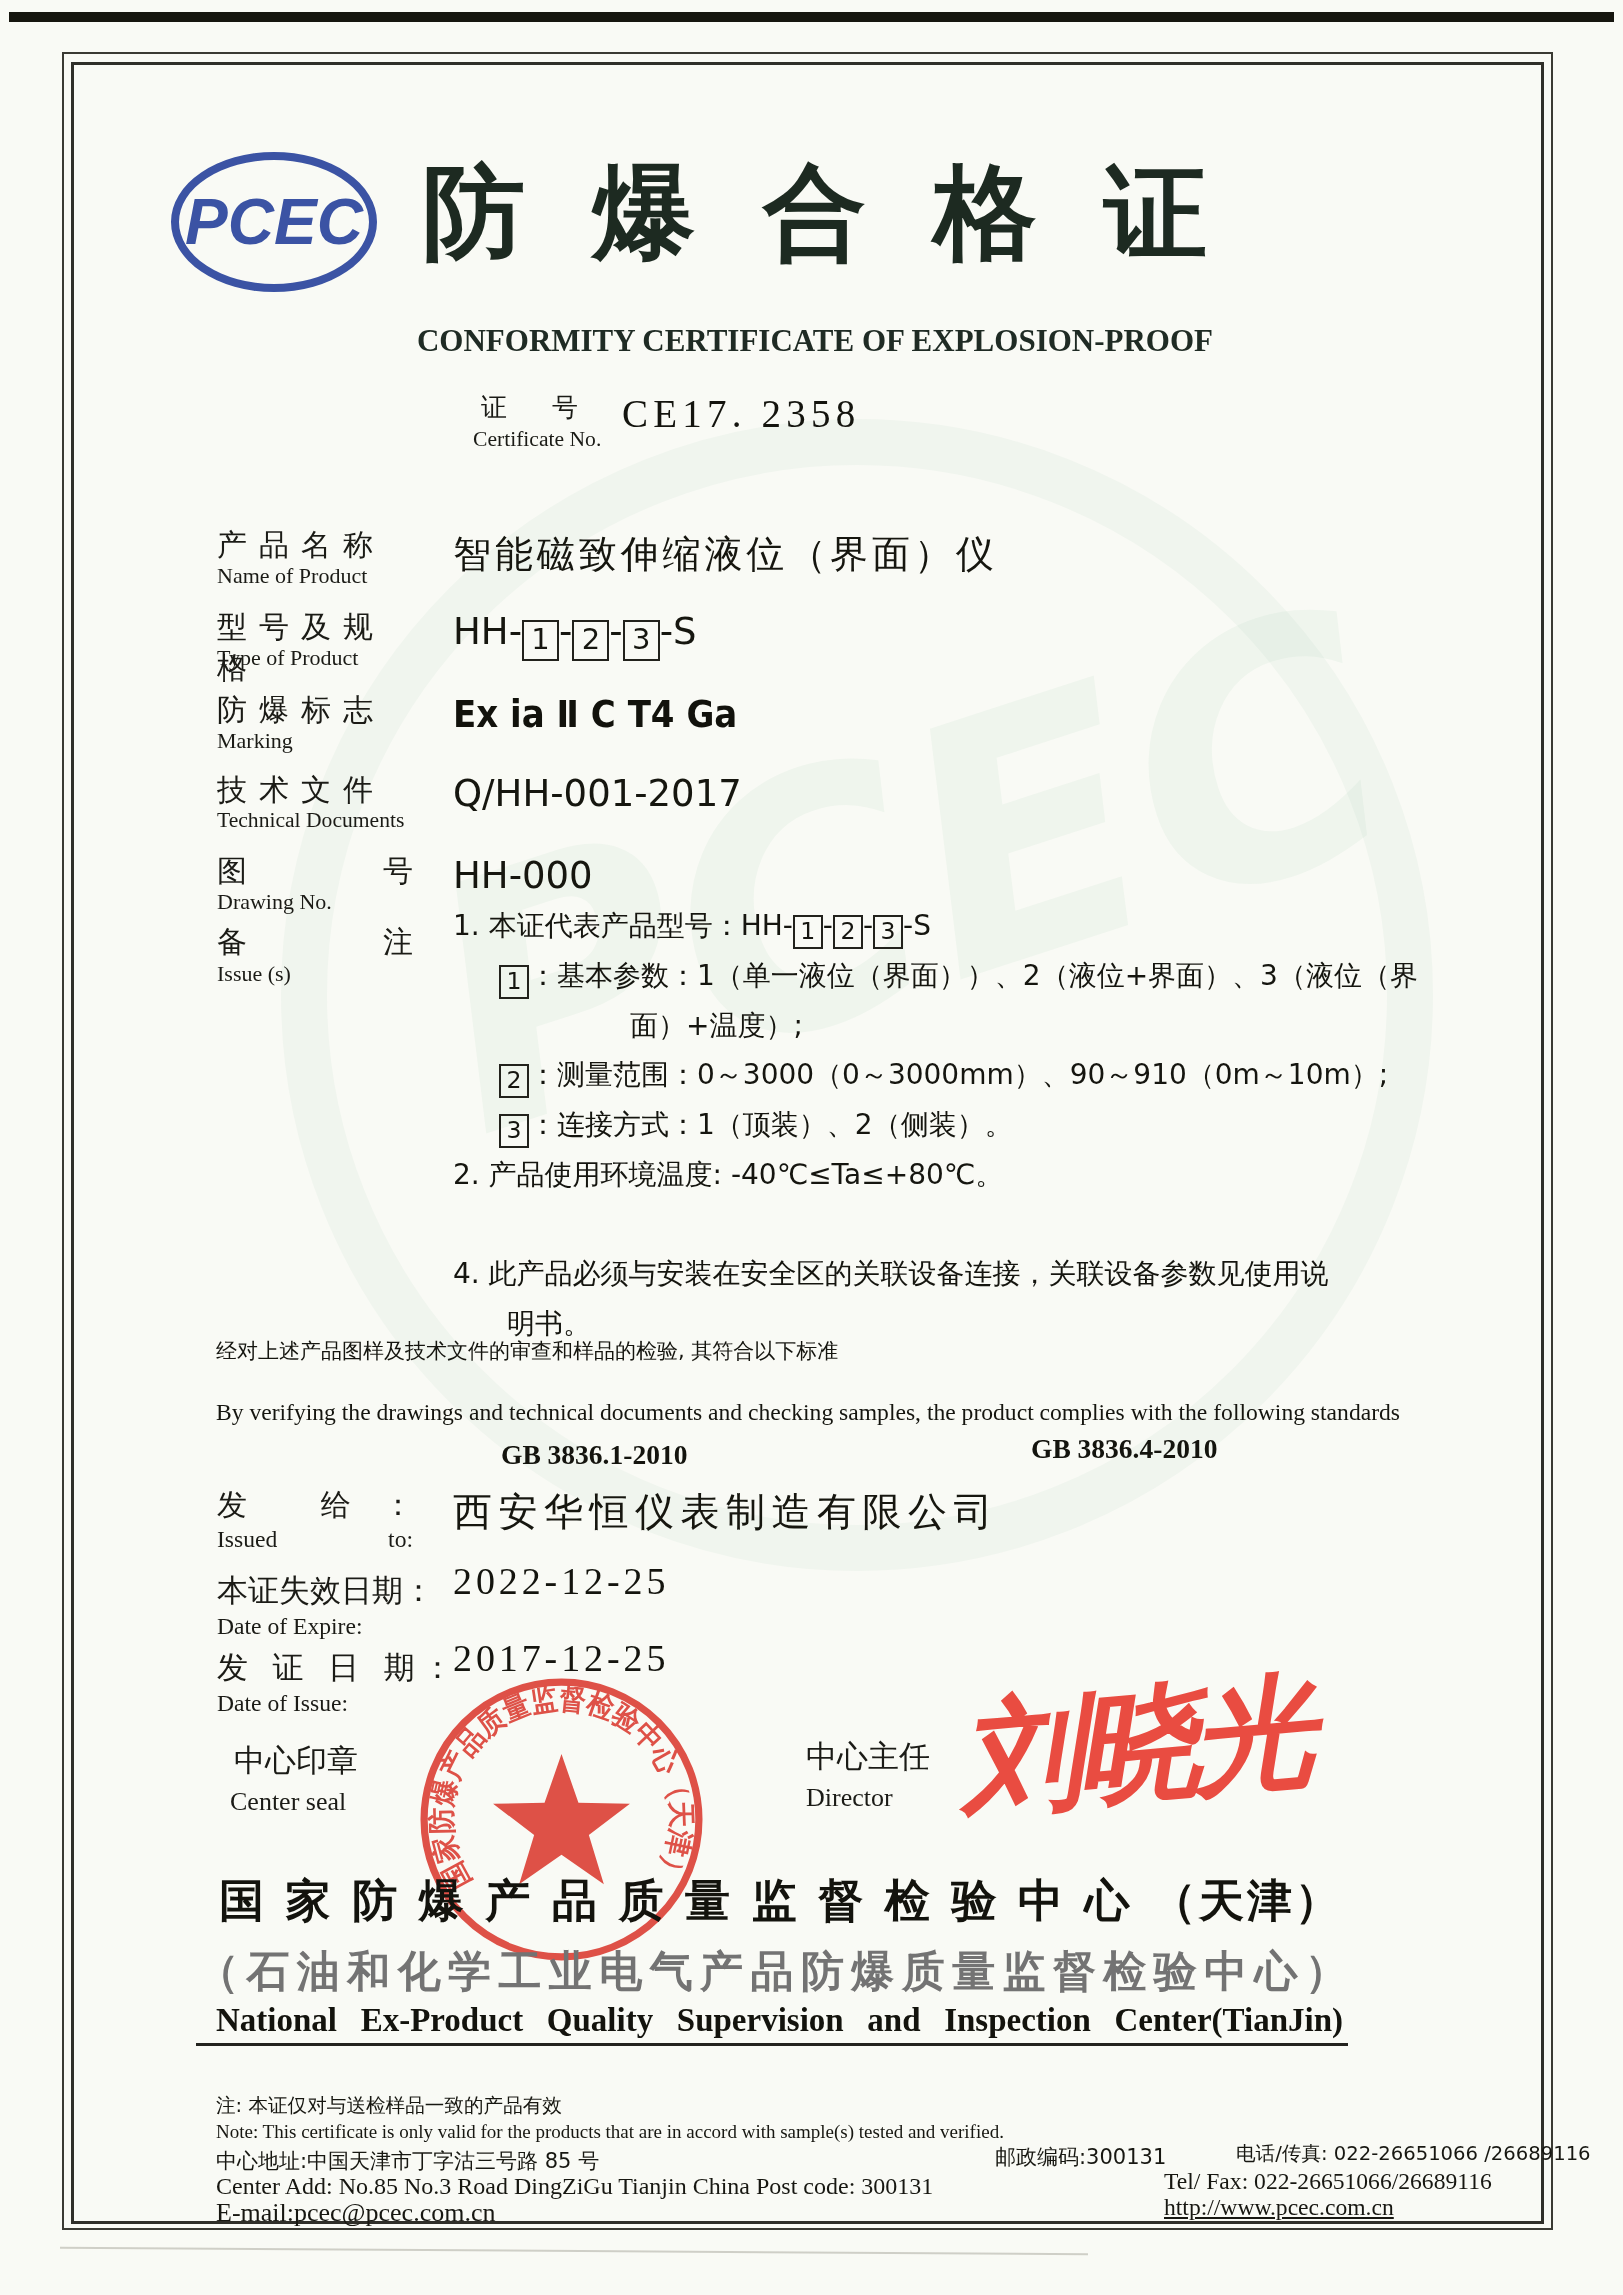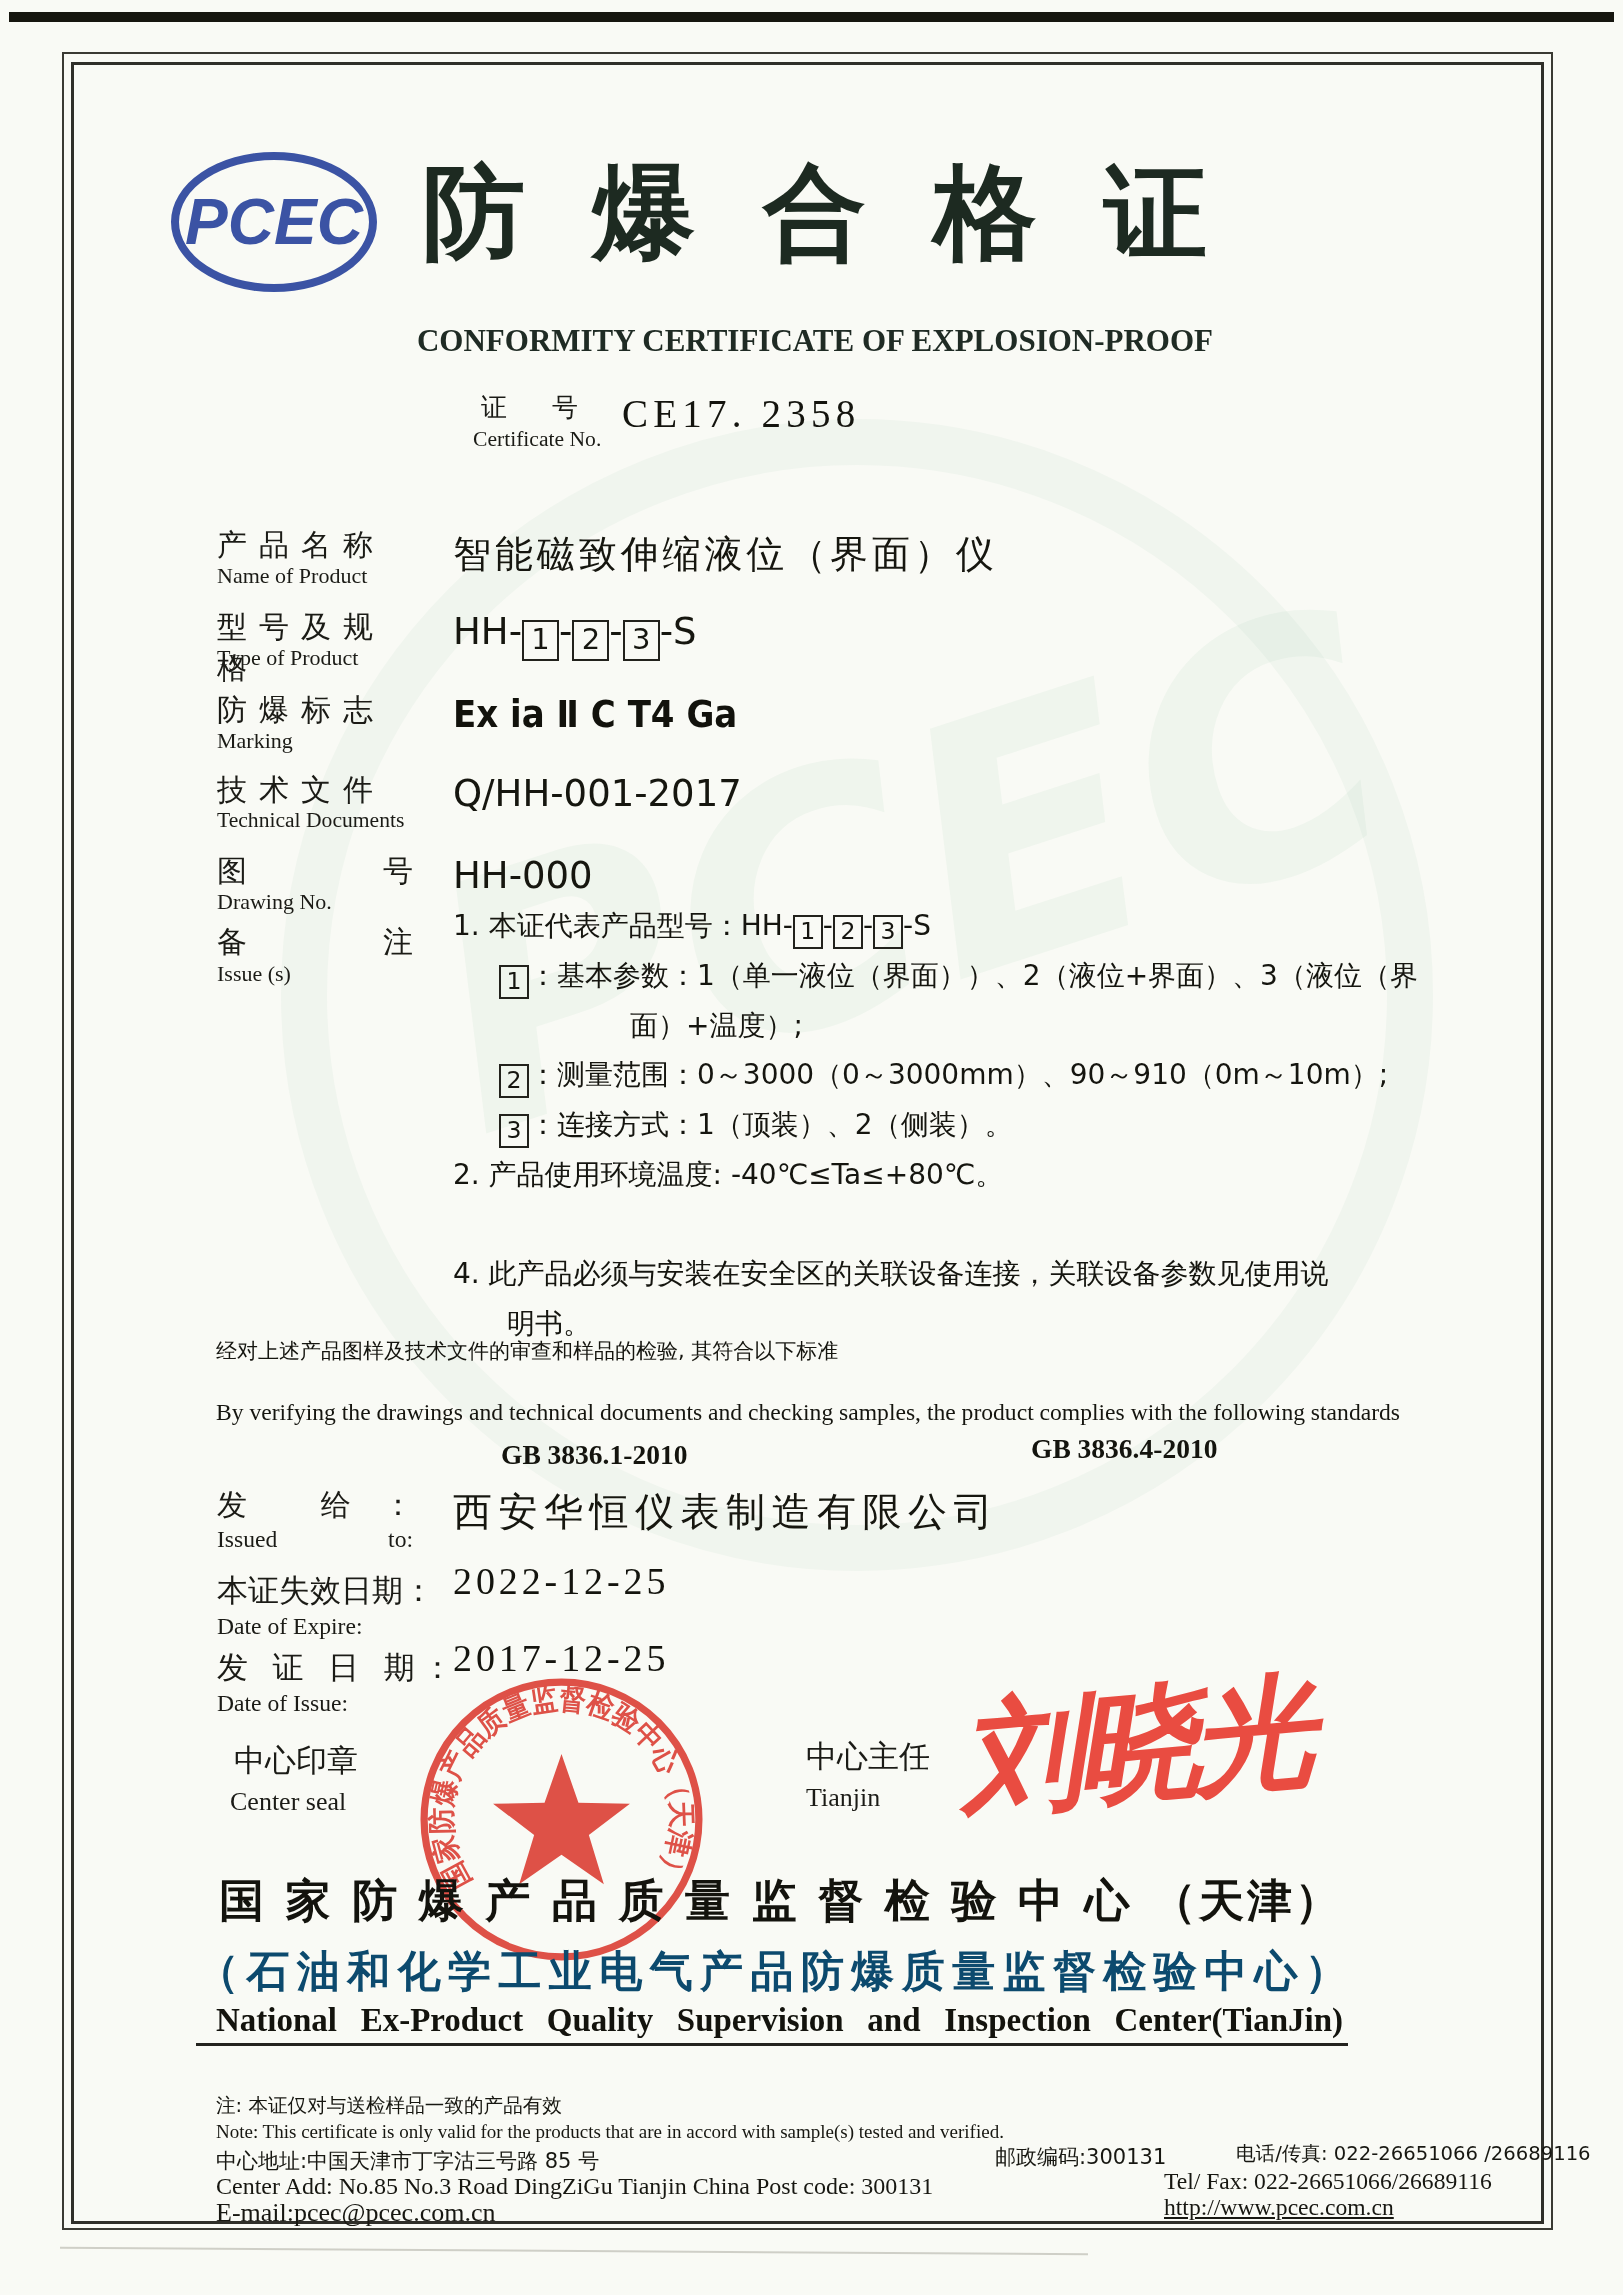--- a/index.html
+++ b/index.html
@@ -102,35 +102,35 @@
   <div class="abs enl" style="left:217px;top:1613px;font-size:23.6px;">Date of Expire:</div>
   <div class="abs serif" style="left:453px;top:1559px;font-size:38px;letter-spacing:3.9px;color:#14140e;">2022-12-25</div>
 
   <div class="abs jl cnl" style="left:217px;top:1647px;width:236px;font-size:31px;">发 证 日 期：</div>
   <div class="abs enl" style="left:217px;top:1690px;font-size:23.6px;">Date of Issue:</div>
   <div class="abs serif" style="left:453px;top:1636px;font-size:38px;letter-spacing:3.9px;color:#14140e;">2017-12-25</div>
 
   <div class="abs cnl" style="left:234px;top:1740px;font-size:31px;">中心印章</div>
   <div class="abs enl" style="left:230px;top:1787px;font-size:26px;">Center seal</div>
   <div class="abs cnl" style="left:806px;top:1736px;font-size:31px;">中心主任</div>
-  <div class="abs enl" style="left:806px;top:1783px;font-size:26px;">Tianjin</div>
+  <div class="abs enl" style="left:806px;top:1783px;font-size:26px;">Director</div>
 
   <div class="abs sig" style="left:969px;top:1663px;">刘晓光</div>
 
   <svg class="abs seal-svg" style="left:411px;top:1669px;" width="301" height="301" viewBox="0 0 460 460">
     <circle cx="230" cy="230" r="210" fill="none" stroke="#e2453c" stroke-width="11"></circle>
     <path id="sealArc" d="M 93 326 A 168 168 0 1 1 367 326" fill="none"></path>
     <text font-size="44" fill="#e2453c" font-weight="700" font-family="DejaVu Sans, sans-serif">
       <textPath href="#sealArc" startOffset="0" textLength="726" lengthAdjust="spacingAndGlyphs">国家防爆产品质量监督检验中心（天津）</textPath>
     </text>
     <polygon fill="#e2453c" points="230,130 255.9,204.4 334.6,206 271.8,253.6 294.7,329 230,284 165.3,329 188.2,253.6 125.4,206 204.1,204.4"></polygon>
   </svg>
 
   <div class="abs jl" style="left:219px;top:1871px;width:1121px;font-size:45px;font-weight:700;color:#13130d;">国 家 防 爆 产 品 质 量 监 督 检 验 中 心 （天津）</div>
-  <div class="abs jl" style="left:196px;top:1943px;width:1152px;font-size:43px;font-weight:700;color:#0c4a6e;">（石油和化学工业电气产品防爆质量监督检验中心）</div>
+  <div class="abs jl" style="left:196px;top:1943px;width:1152px;font-size:43px;font-weight:700;color:#737373;">（石油和化学工业电气产品防爆质量监督检验中心）</div>
   <div class="abs jl serif" style="left:216px;top:2002px;width:1127px;font-size:33px;font-weight:700;color:#13130d;">National Ex-Product Quality Supervision and Inspection Center(TianJin)</div>
   <div class="abs rule" style="left:196px;top:2043px;width:1152px;height:2.6px;"></div>
 
   <div class="abs" style="left:216px;top:2092px;font-size:19.6px;color:#171711;white-space:nowrap;">注: 本证仅对与送检样品一致的产品有效</div>
   <div class="abs serif" style="left:216px;top:2121px;font-size:19px;color:#171711;white-space:nowrap;">Note: This certificate is only valid for the products that are in accord with sample(s) tested and verified.</div>
   <div class="abs" style="left:216px;top:2147px;font-size:21px;color:#171711;white-space:nowrap;">中心地址:中国天津市丁字沽三号路 85 号</div>
   <div class="abs" style="left:995px;top:2143px;font-size:21px;color:#171711;white-space:nowrap;">邮政编码:300131</div>
   <div class="abs" style="left:1236px;top:2140px;font-size:19.6px;color:#171711;white-space:nowrap;">电话/传真: 022-26651066 /26689116</div>
   <div class="abs serif" style="left:216px;top:2173px;font-size:24px;color:#171711;white-space:nowrap;">Center Add: No.85 No.3 Road DingZiGu Tianjin China Post code: 300131</div>
   <div class="abs serif" style="left:1164px;top:2168px;font-size:23.6px;color:#171711;white-space:nowrap;">Tel/ Fax: 022-26651066/26689116</div>

